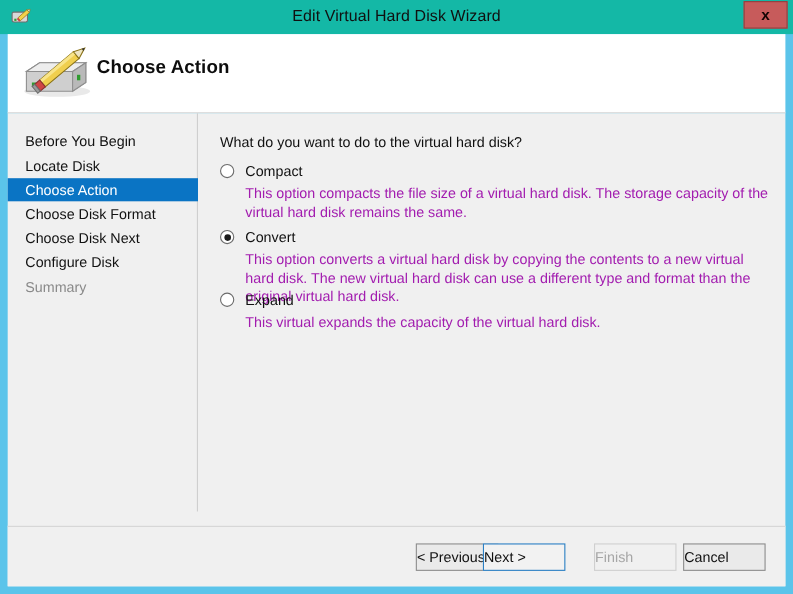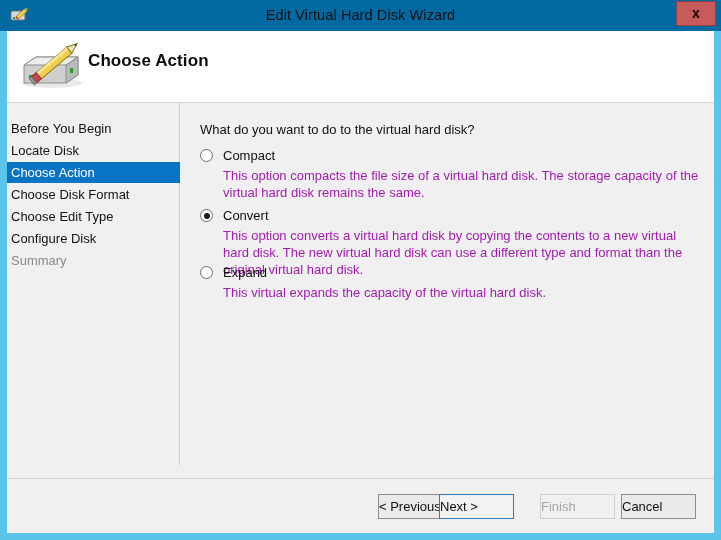--- a/index.html
+++ b/index.html
@@ -21,21 +21,21 @@
     background: #5BC4EA;
     overflow: hidden;
   }
 
   
   .titlebar {
     position: absolute;
     left: 0; top: 0;
     width: 721px;
     height: 31px;
-    background: #0369a1;
+    background: #14b8a6;
   }
   .titlebar-title {
     position: absolute;
     left: 0; top: 0;
     width: 721px;
     height: 31px;
     line-height: 31px;
     text-align: center;
     font-size: 14.5px;
     color: #101010;
@@ -106,21 +106,21 @@
     box-sizing: border-box;
   }
   .nav-item {
     position: absolute;
     left: 0;
     width: 173px;
     height: 21px;
     line-height: 21px;
     font-size: 13px;
     color: #121212;
-    padding-left: 4px;
+    padding-left: 16px;
     box-sizing: border-box;
     cursor: pointer;
     white-space: nowrap;
   }
   .nav-item.sub { }
   .nav-item.selected {
     background: #0A74C4;
     color: #ffffff;
   }
   .nav-item.dim { color: #8a8a8a; }
@@ -261,21 +261,21 @@
     <div class="header-title">Choose Action</div>
   </div>
 
   <div class="body-area">
 
     <div class="sidebar">
       <div class="nav-item" style="top:15px">Before You Begin</div>
       <div class="nav-item" style="top:37px">Locate Disk</div>
       <div class="nav-item selected" style="top:59px">Choose Action</div>
       <div class="nav-item sub" style="top:81px">Choose Disk Format</div>
-      <div class="nav-item sub" style="top:103px">Choose Edit Type</div>
+      <div class="nav-item sub" style="top:103px">Choose Disk Next</div>
       <div class="nav-item sub" style="top:125px">Configure Disk</div>
       <div class="nav-item dim" style="top:147px">Summary</div>
     </div>
 
     <div class="main">
       <div class="question">What do you want to do to the virtual hard disk?</div>
 
       <div class="option" style="top:45px">
         <span class="radio"></span>
         <span class="option-label">Compact</span>

